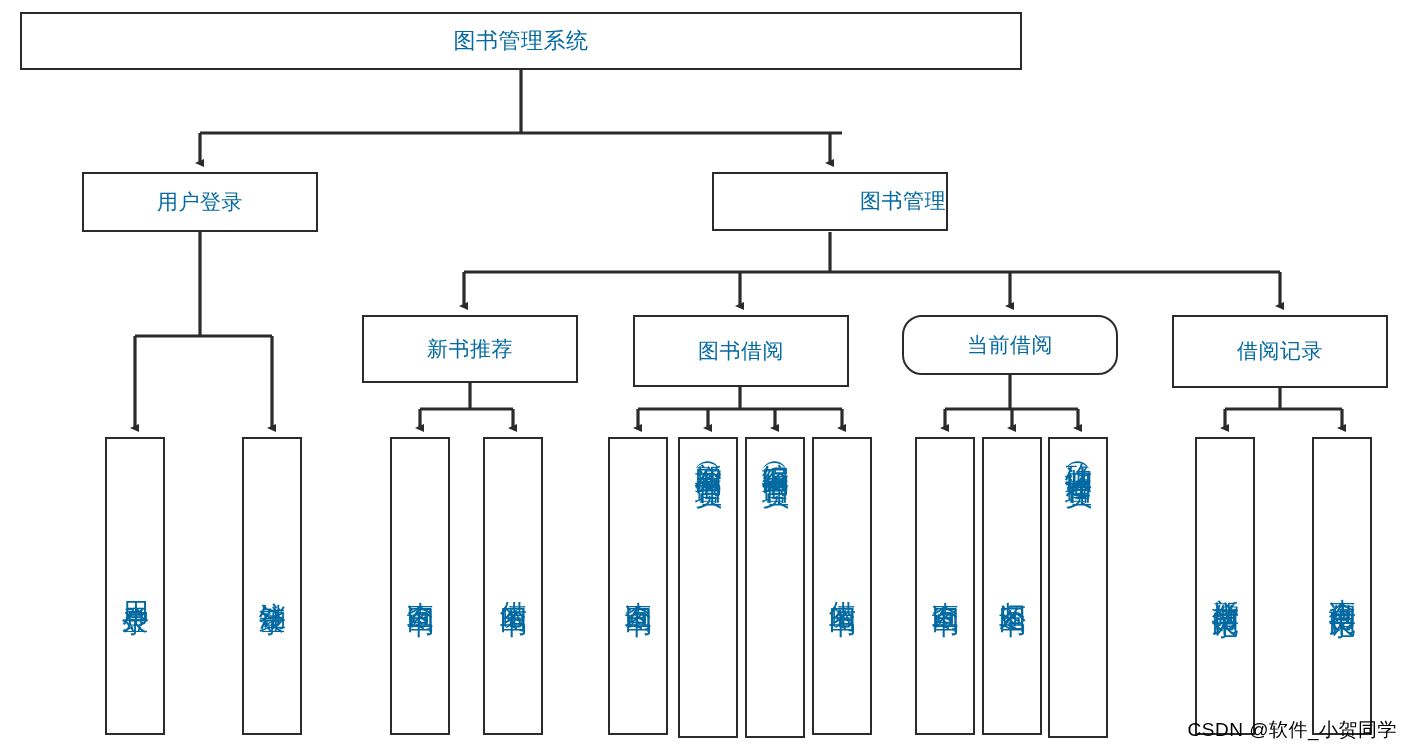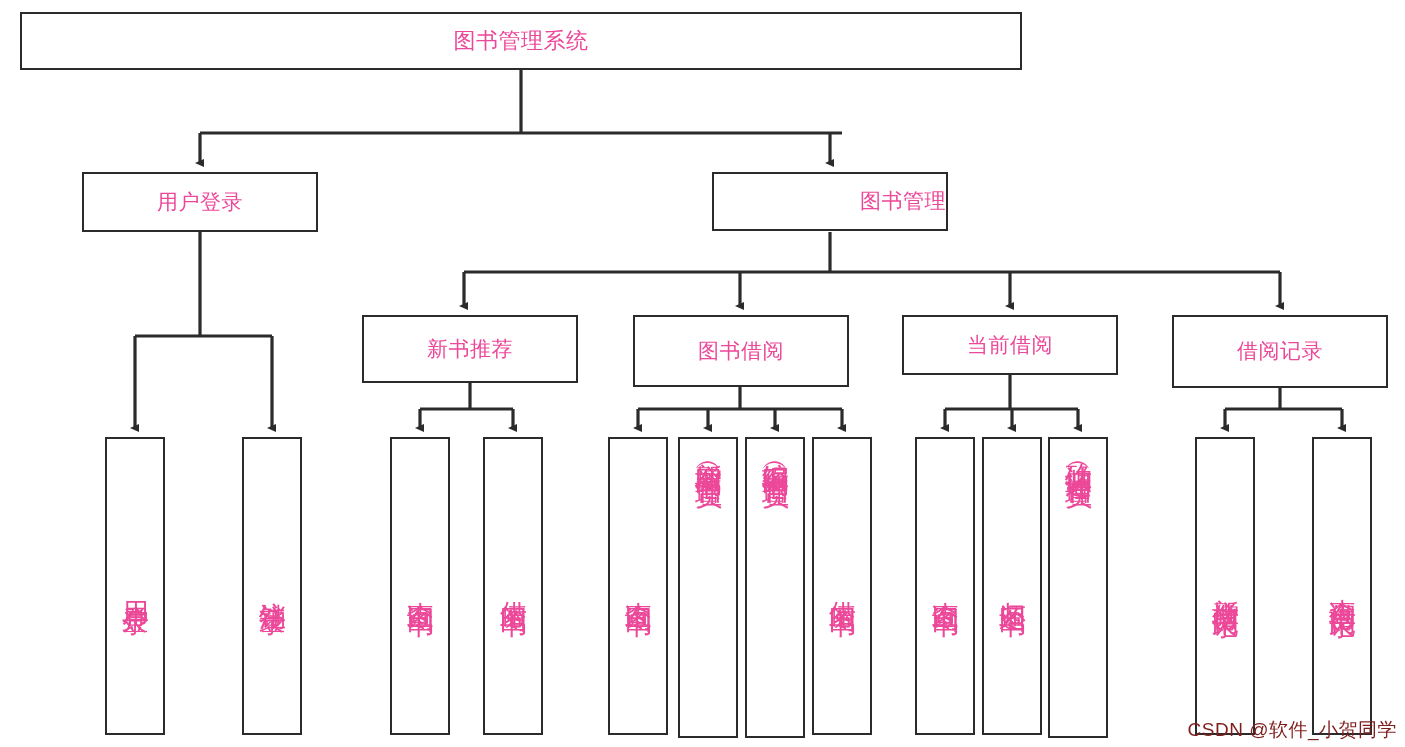--- a/index.html
+++ b/index.html
@@ -26,21 +26,21 @@
     pointer-events: none;
   }
   .node {
     position: absolute;
     box-sizing: border-box;
     border: 2px solid #2b2b2b;
     background: #ffffff;
     display: flex;
     align-items: center;
     justify-content: center;
-    color: #ec4899;
+    color: #0369a1;
   }
   .node .lbl {
     display: block;
     text-align: center;
     line-height: 1.28;
     letter-spacing: 0.5px;
   }
   
   .node.h .lbl {
     font-size: 21px;
@@ -67,21 +67,21 @@
   }
   .node.v.top {
     align-items: flex-start;
     padding-top: 2px;
   }
   .watermark {
     position: absolute;
     right: 8px;
     bottom: 4px;
     font-size: 19px;
-    color: #7f1d1d;
+    color: #000000;
     white-space: nowrap;
     letter-spacing: 0.5px;
     font-family: "Liberation Sans", "DejaVu Sans", sans-serif;
   }
 </style>
 </head>
 <body>
 
 <div id="canvas">
 
@@ -145,21 +145,21 @@
   <div class="node h" style="left:712px; top:172px; width:236px; height:59px;justify-content:flex-end;">
     <span class="lbl">图书管理</span>
   </div>
 
   <div class="node h" style="left:362px; top:315px; width:216px; height:68px;">
     <span class="lbl">新书推荐</span>
   </div>
   <div class="node h" style="left:633px; top:315px; width:216px; height:72px;">
     <span class="lbl">图书借阅</span>
   </div>
-  <div class="node h" style="left:902px; top:315px; width:216px; height:60px;">
+  <div class="node h" style="left:902px; top:315px; width:216px; height:60px;border-radius:20px;">
     <span class="lbl">当前借阅</span>
   </div>
   <div class="node h" style="left:1172px; top:315px; width:216px; height:73px;">
     <span class="lbl">借阅记录</span>
   </div>
 
   <div class="node v center" style="left:105px; top:437px; width:60px; height:298px;">
     <span class="lbl">用户登录</span>
   </div>
   <div class="node v center" style="left:242px; top:437px; width:60px; height:298px;">

